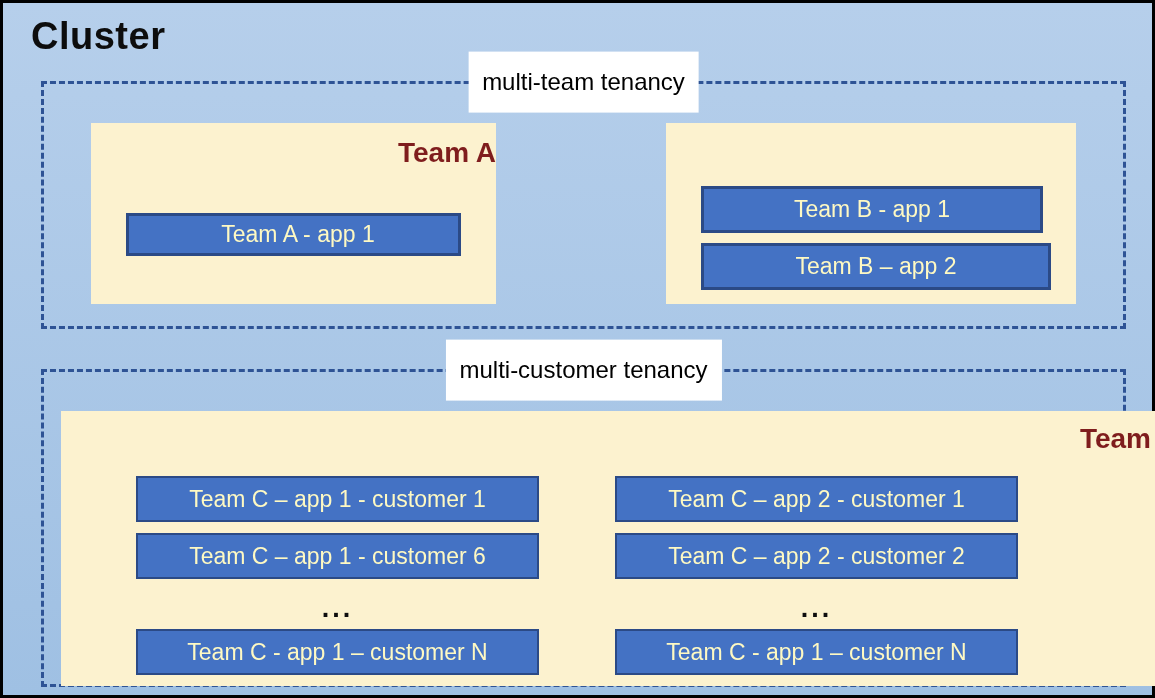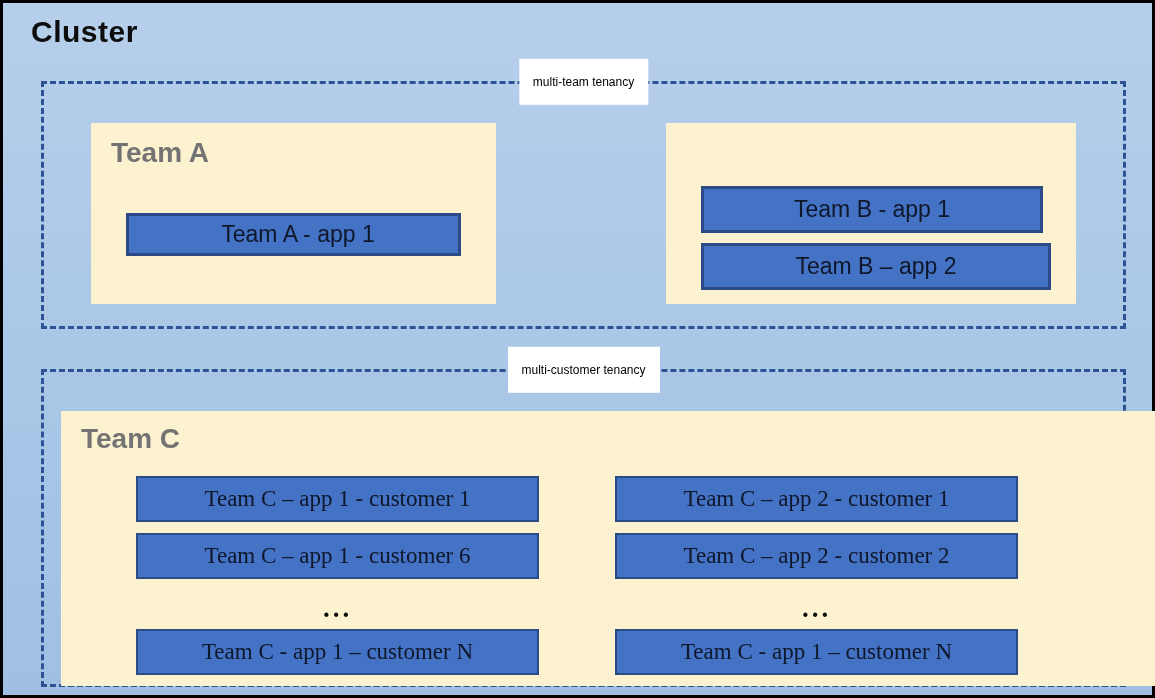--- a/index.html
+++ b/index.html
@@ -19,21 +19,21 @@
     width: 1155px;
     height: 698px;
     box-sizing: border-box;
     border: 3px solid var(--outer-border, #000);
     background: linear-gradient(180deg, var(--background-top, #b6cfeb) 0%, var(--background-bottom, #9fc0e3) 100%);
   }
   .cluster-title {
     position: absolute;
     left: 28px;
     top: 12px;
-    font-size: 30px;
+    font-size: 38px;
     font-weight: bold;
     color: #0d0d0d;
     letter-spacing: 0.5px;
   }
   .tenancy {
     position: absolute;
     box-sizing: border-box;
     border: 3px dashed var(--dashed-border, #2e5395);
   }
   .tenancy-team {
@@ -44,43 +44,43 @@
     left: 38px; top: 366px;
     width: 1085px; height: 318px;
   }
   .tenancy-label {
     position: absolute;
     left: 50%;
     top: -2px;
     transform: translate(-50%, -50%);
     background: #ffffff;
     padding: 16px 14px;
-    font-size: 12px;
+    font-size: 24px;
     color: #000000;
     white-space: nowrap;
     line-height: 1.2;
   }
   .team {
     position: absolute;
     background: var(--team-fill, #fcf2cf);
     box-sizing: border-box;
   }
   .team-title {
-    text-align: left;
+    text-align: right;
     font-weight: bold;
     font-size: 28px;
-    color: #737373;
+    color: #7f1d1d;
     padding-left: 20px;
   }
   .app-box {
     position: absolute;
     box-sizing: border-box;
     background: var(--app-fill, #4472c4);
     border: 3px solid var(--app-border, #2b4a86);
-    color: #0f172a;
+    color: #fef9c3;
     font-size: 23px;
     display: flex;
     align-items: center;
     justify-content: center;
     white-space: nowrap;
   }
   
   .team-a { left: 47px; top: 39px; width: 405px; height: 181px; }
   .team-a .team-title { margin-top: 14px; }
   .team-a .app-a1 { left: 35px; top: 90px; width: 335px; height: 43px; padding-left: 9px; }
@@ -91,21 +91,20 @@
   .team-b .app-b2 { left: 35px; top: 120px; width: 350px; height: 47px; }
   
   .team-c { left: 17px; top: 39px; width: 1118px; height: 275px; }
   .team-c .team-title { margin-top: 12px; }
   .col {
     position: absolute;
     top: 65px;
     width: 403px;
     display: flex;
     flex-direction: column;
-    font-family: Liberation Serif, serif;
   }
   .col-1 { left: 75px; }
   .col-2 { left: 554px; }
   .col .capp {
     position: static;
     height: 46px;
     margin-bottom: 11px;
     border-width: 2px;
   }
   .col .ellipsis {

